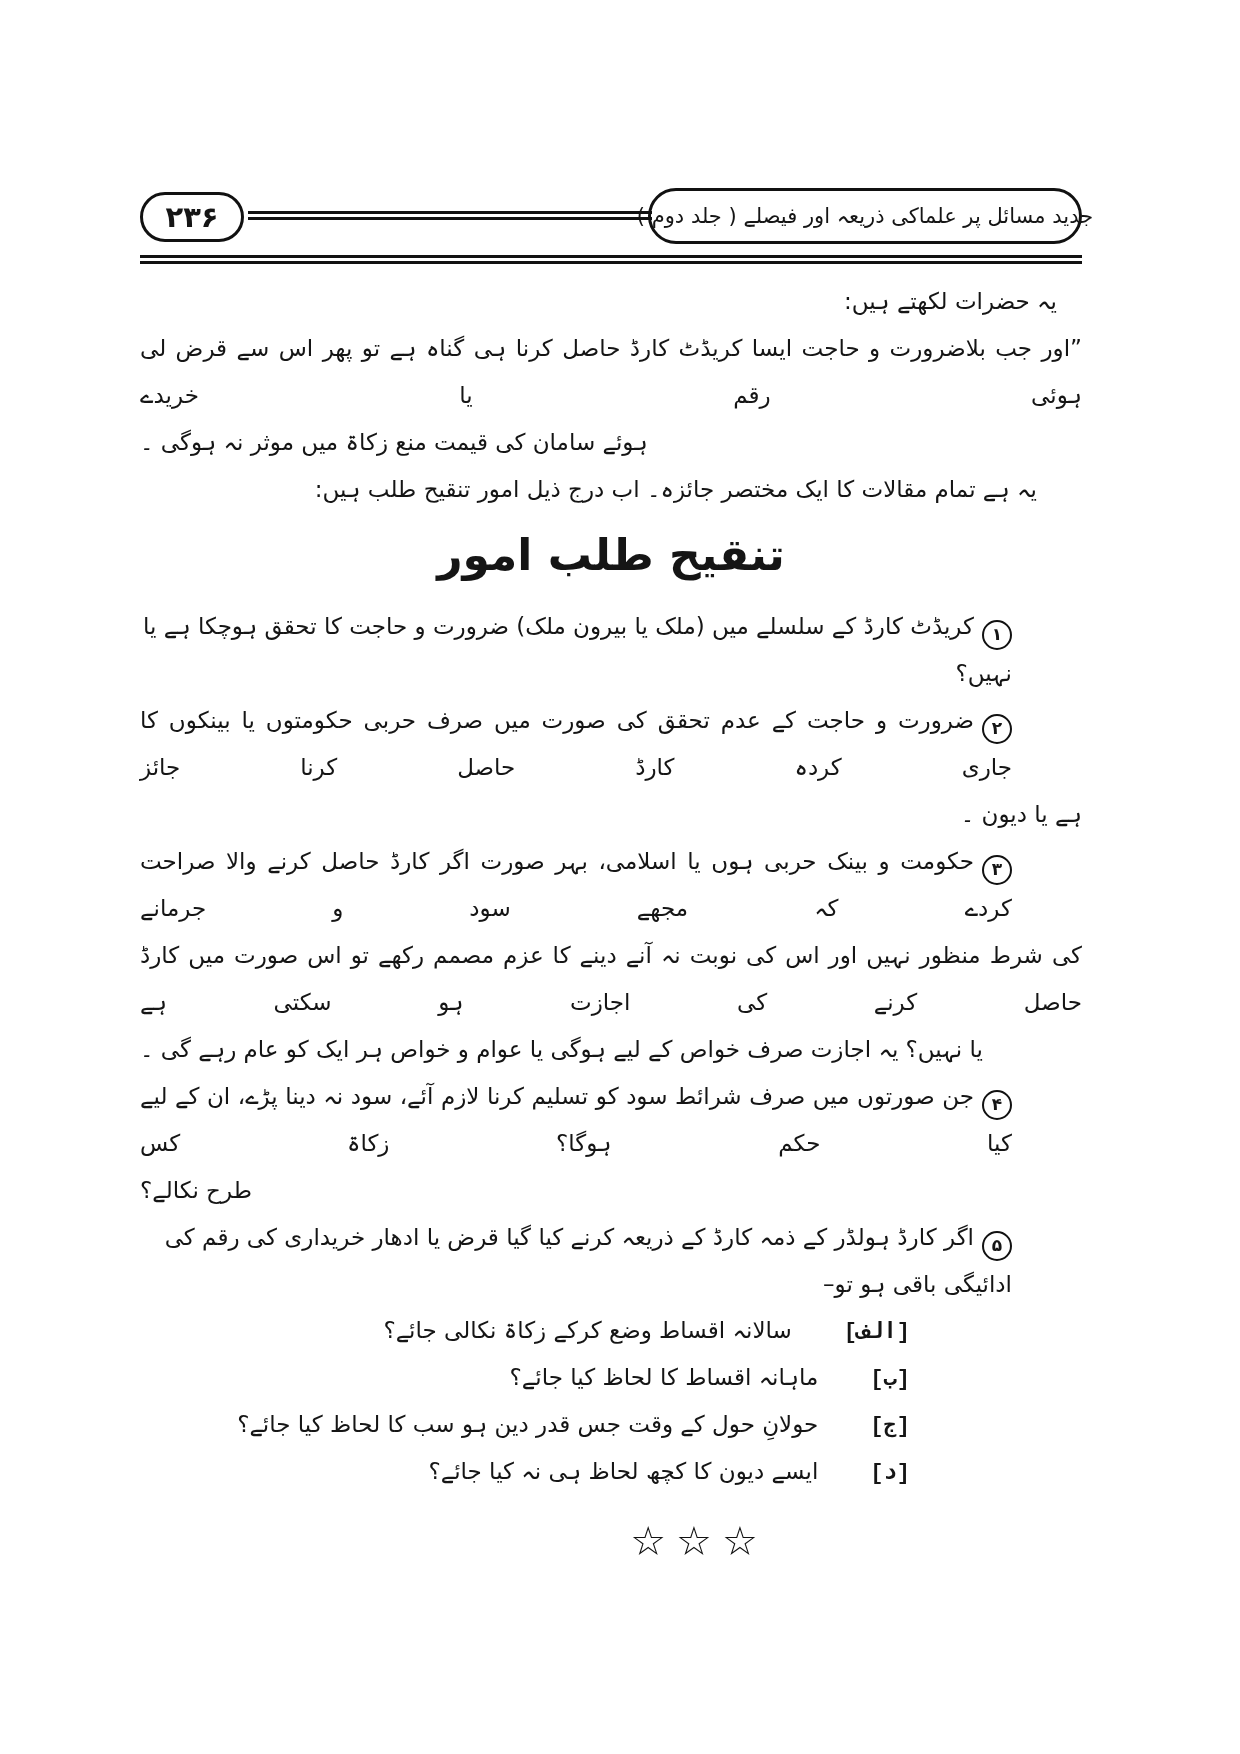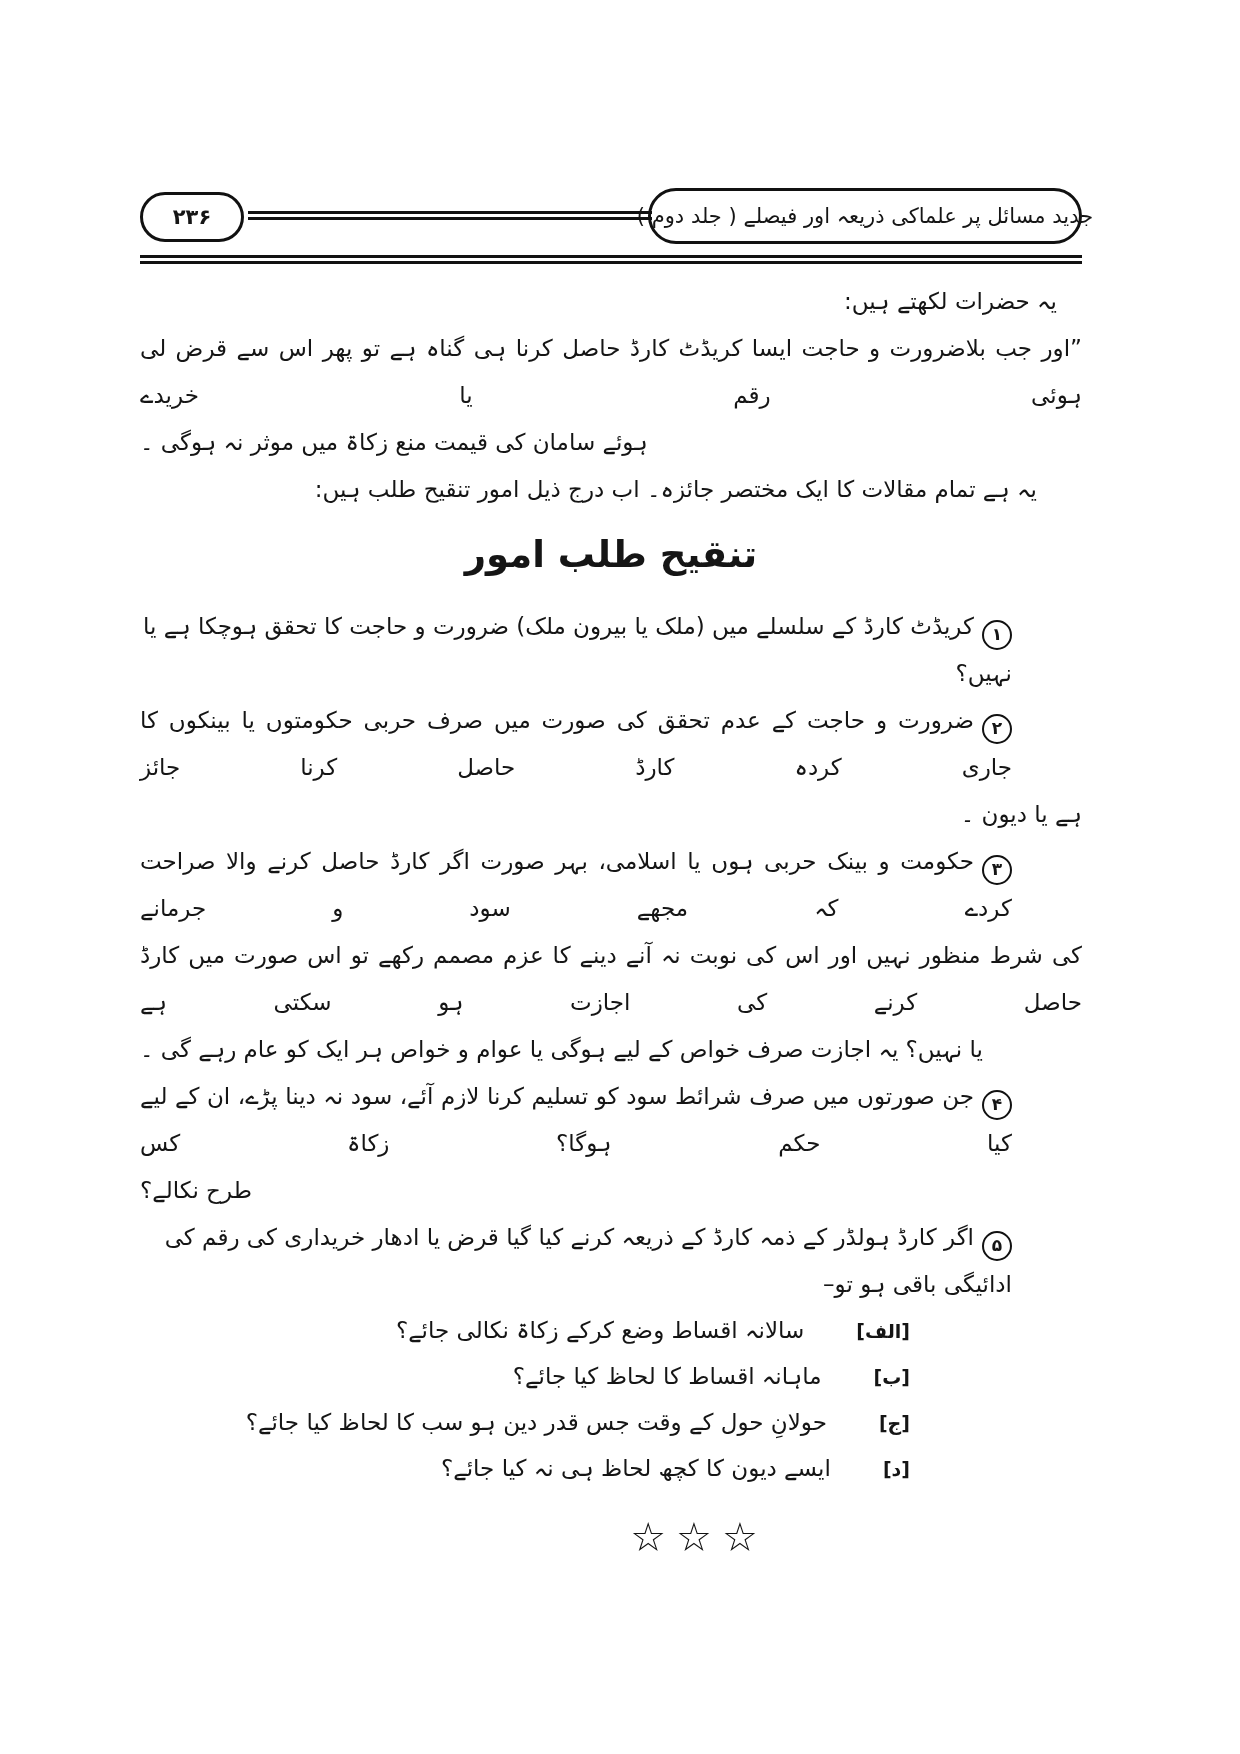--- a/index.html
+++ b/index.html
@@ -11,21 +11,21 @@
     -webkit-font-smoothing:antialiased;
   }
   
   .hdr{position:relative;height:58px;}
   .badge{
     position:absolute;top:0;box-sizing:border-box;
     border:3px solid #111;border-radius:30px;background:#fff;
     display:flex;align-items:center;justify-content:center;
   }
   .badge.pageno{left:auto;right:838px;width:104px;height:50px;top:4px;
-    font-size:21px;font-weight:bold;letter-spacing:2px;}
+    font-size:29px;font-weight:bold;letter-spacing:2px;}
   .badge.title{right:0;width:434px;height:56px;font-size:21px;white-space:nowrap;}
   .hdr-connector{
     position:absolute;top:23px;right:430px;left:108px;height:9px;box-sizing:border-box;
     border-top:3px solid #111;border-bottom:3px solid #111;
   }
   .hdr-rule{
     height:9px;box-sizing:border-box;margin-top:9px;
     border-top:3px solid #111;border-bottom:3px solid #111;
   }
   
@@ -41,27 +41,27 @@
   .mt14{margin-top:14px;}
   .num-circle{
     display:inline-flex;align-items:center;justify-content:center;
     width:30px;height:30px;box-sizing:border-box;
     border:2px solid #111;border-radius:50%;
     font-size:17px;font-weight:bold;line-height:1;
     margin-left:8px;vertical-align:-6px;
   }
   
   .section-heading{
-    text-align:center;font-size:37px;font-weight:bold;
+    text-align:center;font-size:44px;font-weight:bold;
     margin:10px 0 16px 0;line-height:64px;
   }
   
   .sub-row{display:flex;flex-direction:row;align-items:baseline;
     padding-right:172px;line-height:45px;min-height:45px;}
-  .sub-label{font-weight:bold;font-size:19px;flex:0 0 auto;}
+  .sub-label{font-weight:bold;font-size:22px;flex:0 0 auto;font-family:Liberation Mono, monospace;}
   .sub-text{margin-right:52px;flex:0 1 auto;}
   
   .stars-row{text-align:center;margin-top:22px;}
   .stars{display:inline-block;position:relative;left:88px;
     font-size:40px;letter-spacing:10px;color:#111;}
 </style>
 </head>
 <body>
 
 <div class="hdr">

